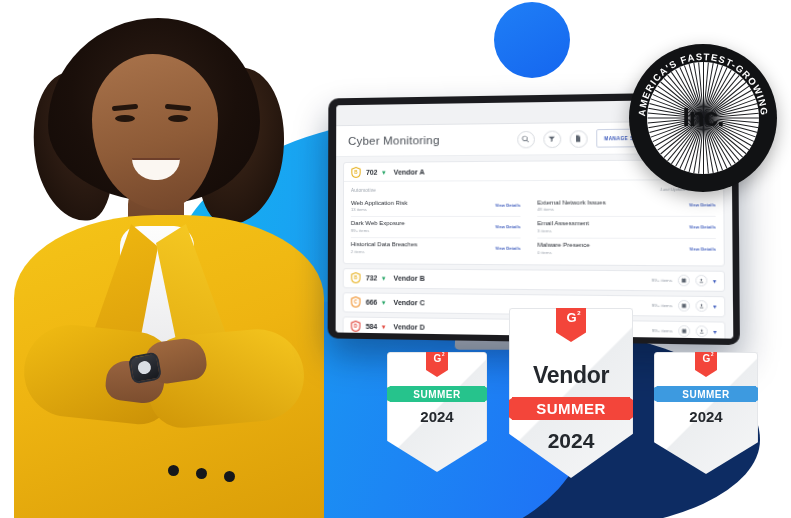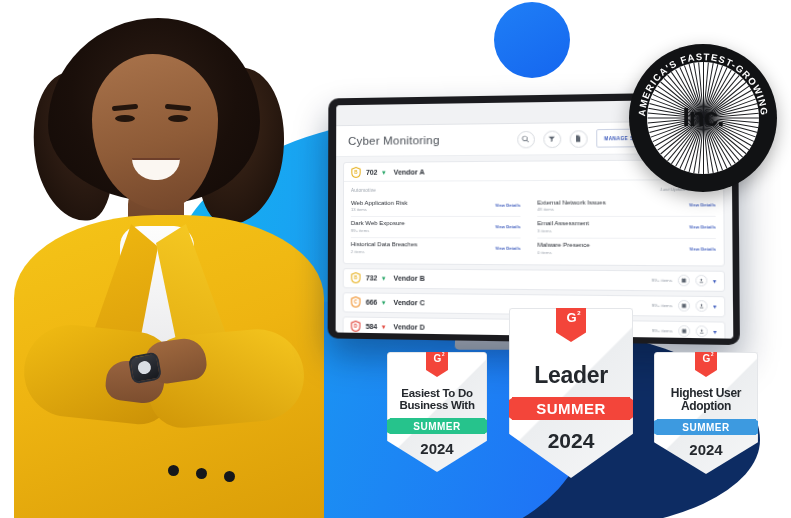--- a/index.html
+++ b/index.html
@@ -535,43 +535,41 @@
 
       </div>
     </div>
   </div>
 
   <div class="g2 g2-easiest">
     <div class="g2-shape">
       <div class="g2-ribbon">
         <span class="g2-logo"><span>G</span><sup>2</sup></span>
       </div>
-      <div class="g2-title">Easiest To Do Business With</div>
       <div class="g2-season">SUMMER</div>
       <div class="g2-year">2024</div>
     </div>
   </div>
 
   <div class="g2 g2-highest">
     <div class="g2-shape">
       <div class="g2-ribbon">
         <span class="g2-logo"><span>G</span><sup>2</sup></span>
       </div>
-      <div class="g2-title">Highest User Adoption</div>
       <div class="g2-season">SUMMER</div>
       <div class="g2-year">2024</div>
     </div>
   </div>
 
   <div class="g2 g2-leader">
     <div class="g2-shape">
       <div class="g2-ribbon">
         <span class="g2-logo"><span>G</span><sup>2</sup></span>
       </div>
-      <div class="g2-title">Leader</div>
+      <div class="g2-title">Vendor</div>
       <div class="g2-season">SUMMER</div>
       <div class="g2-year">2024</div>
     </div>
   </div>
 
   <div class="inc">
     <svg class="inc-arc" viewBox="0 0 148 148">
       <defs>
         <path id="arcTop" d="M16,74 A58,58 0 0 1 132,74"></path>
         <path id="arcBot" d="M20,74 A54,54 0 0 0 128,74"></path>

